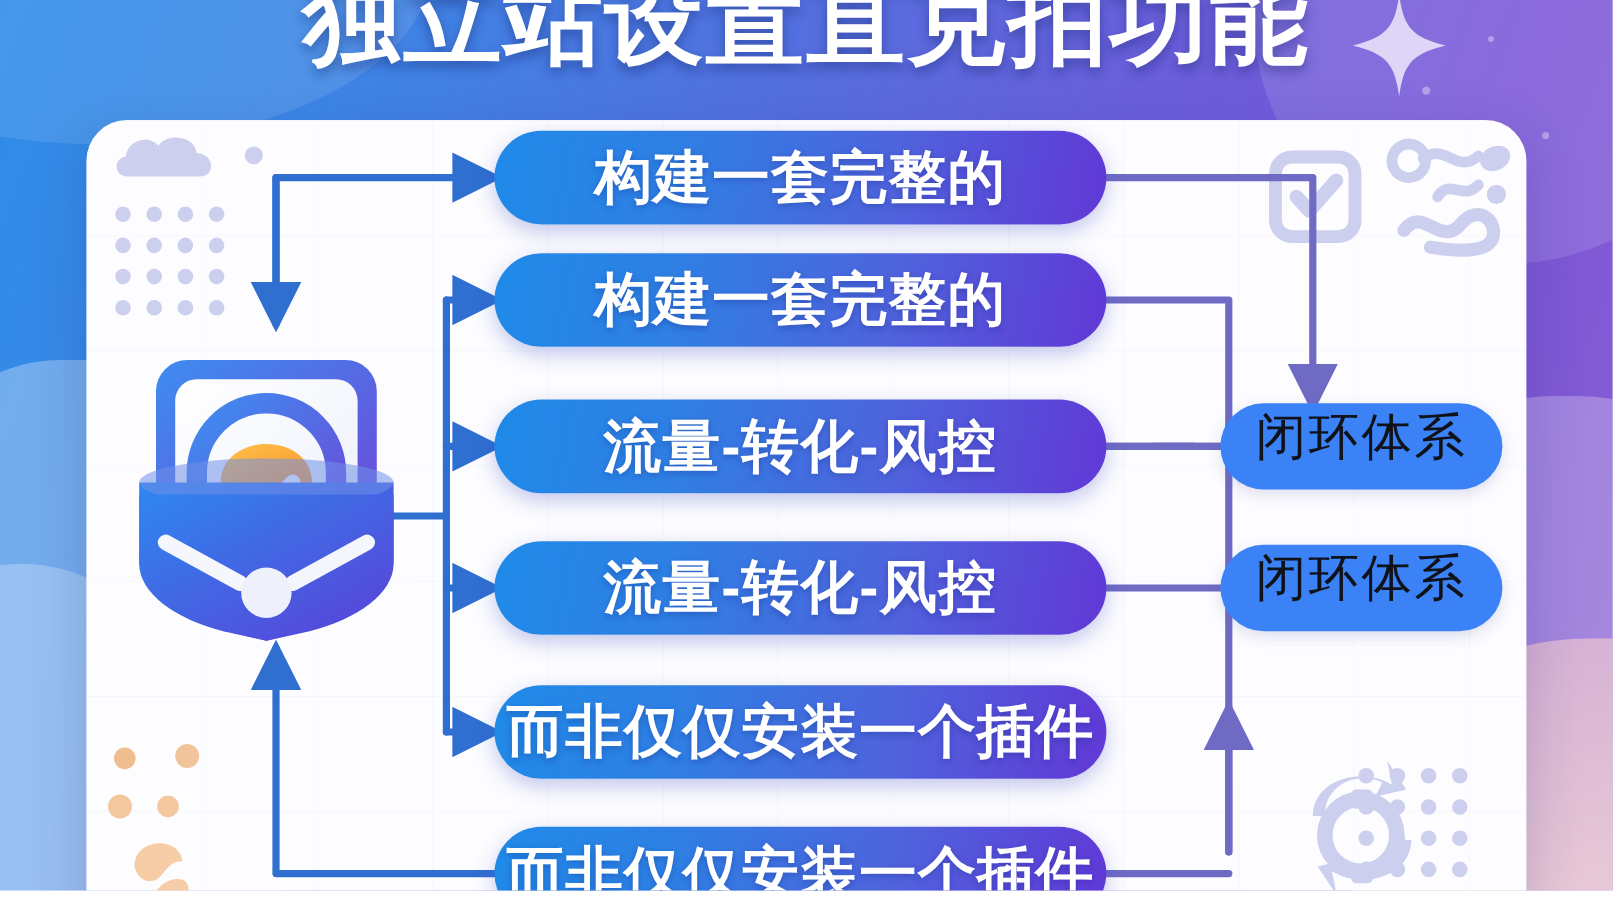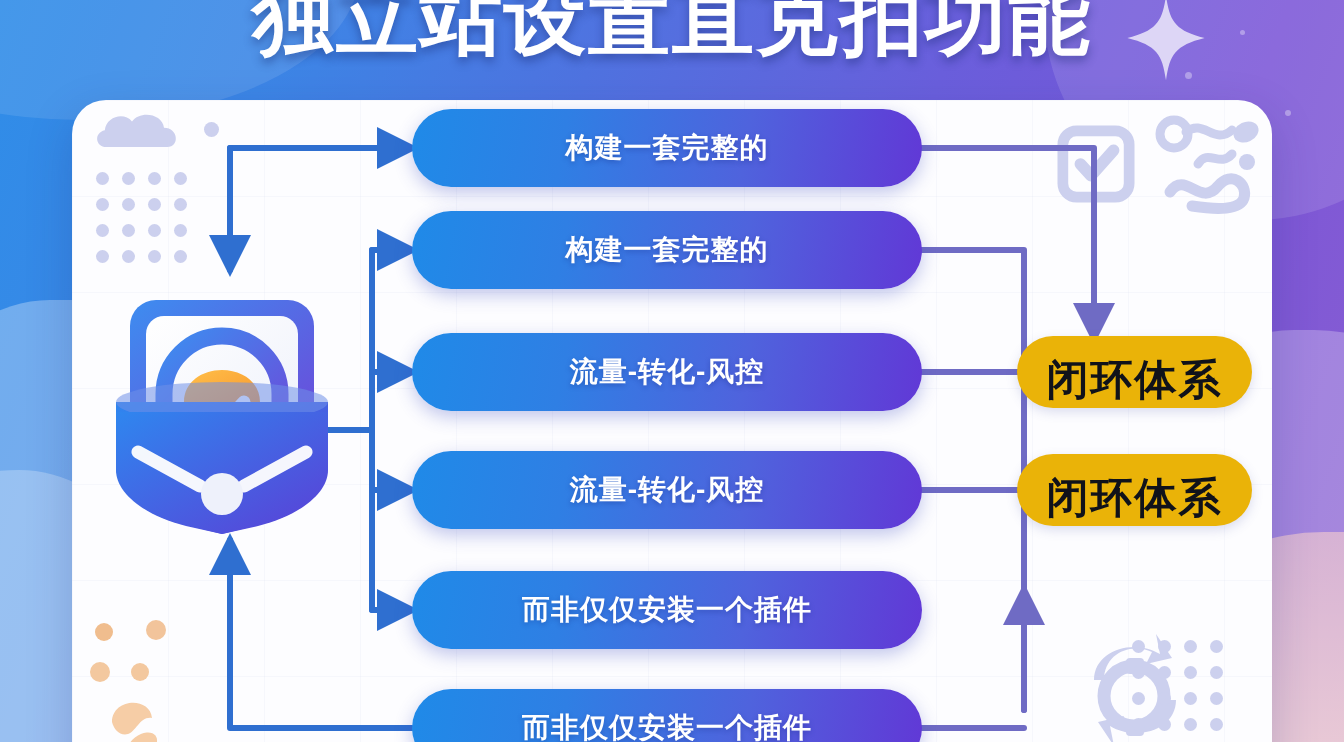--- a/index.html
+++ b/index.html
@@ -52,31 +52,31 @@
   .dotgrid{position:absolute;display:grid;gap:13px;}
   .dotgrid i{display:block;width:13px;height:13px;border-radius:50%;background:#ccd0ee;}
 
   
   #wires{position:absolute;left:0;top:0;width:1200px;height:700px;z-index:6;}
 
   
   .pill{
     position:absolute;display:flex;align-items:center;justify-content:center;
     border-radius:46px;z-index:7;
-    font-size:28px;font-weight:bold;color:#ffffff;letter-spacing:1px;
+    font-size:48px;font-weight:bold;color:#ffffff;letter-spacing:1px;
     white-space:nowrap;
     background:linear-gradient(100deg,#1f8ae8 0%,#2f7fe4 30%,#4f63dd 65%,#6138d6 100%);
     box-shadow:0 6px 18px rgba(54,70,190,.30);
     text-shadow:0 2px 5px rgba(20,40,130,.35);
   }
   .outpill{
-    position:absolute;display:flex;align-items:flex-end;justify-content:center;
+    position:absolute;display:flex;align-items:flex-start;justify-content:center;
     border-radius:40px;z-index:7;
-    font-size:42px;font-weight:bold;color:#10121a;letter-spacing:2px;
-    white-space:nowrap;background:#eab308;
+    font-size:42px;font-weight:normal;color:#10121a;letter-spacing:2px;
+    white-space:nowrap;background:#3b82f6;
     box-shadow:0 4px 12px rgba(80,88,170,.20);
   }
 
   
   #logo{position:absolute;left:30px;top:190px;width:240px;height:250px;z-index:8;}
 </style>
 </head>
 <body>
 
 <div id="stage">

